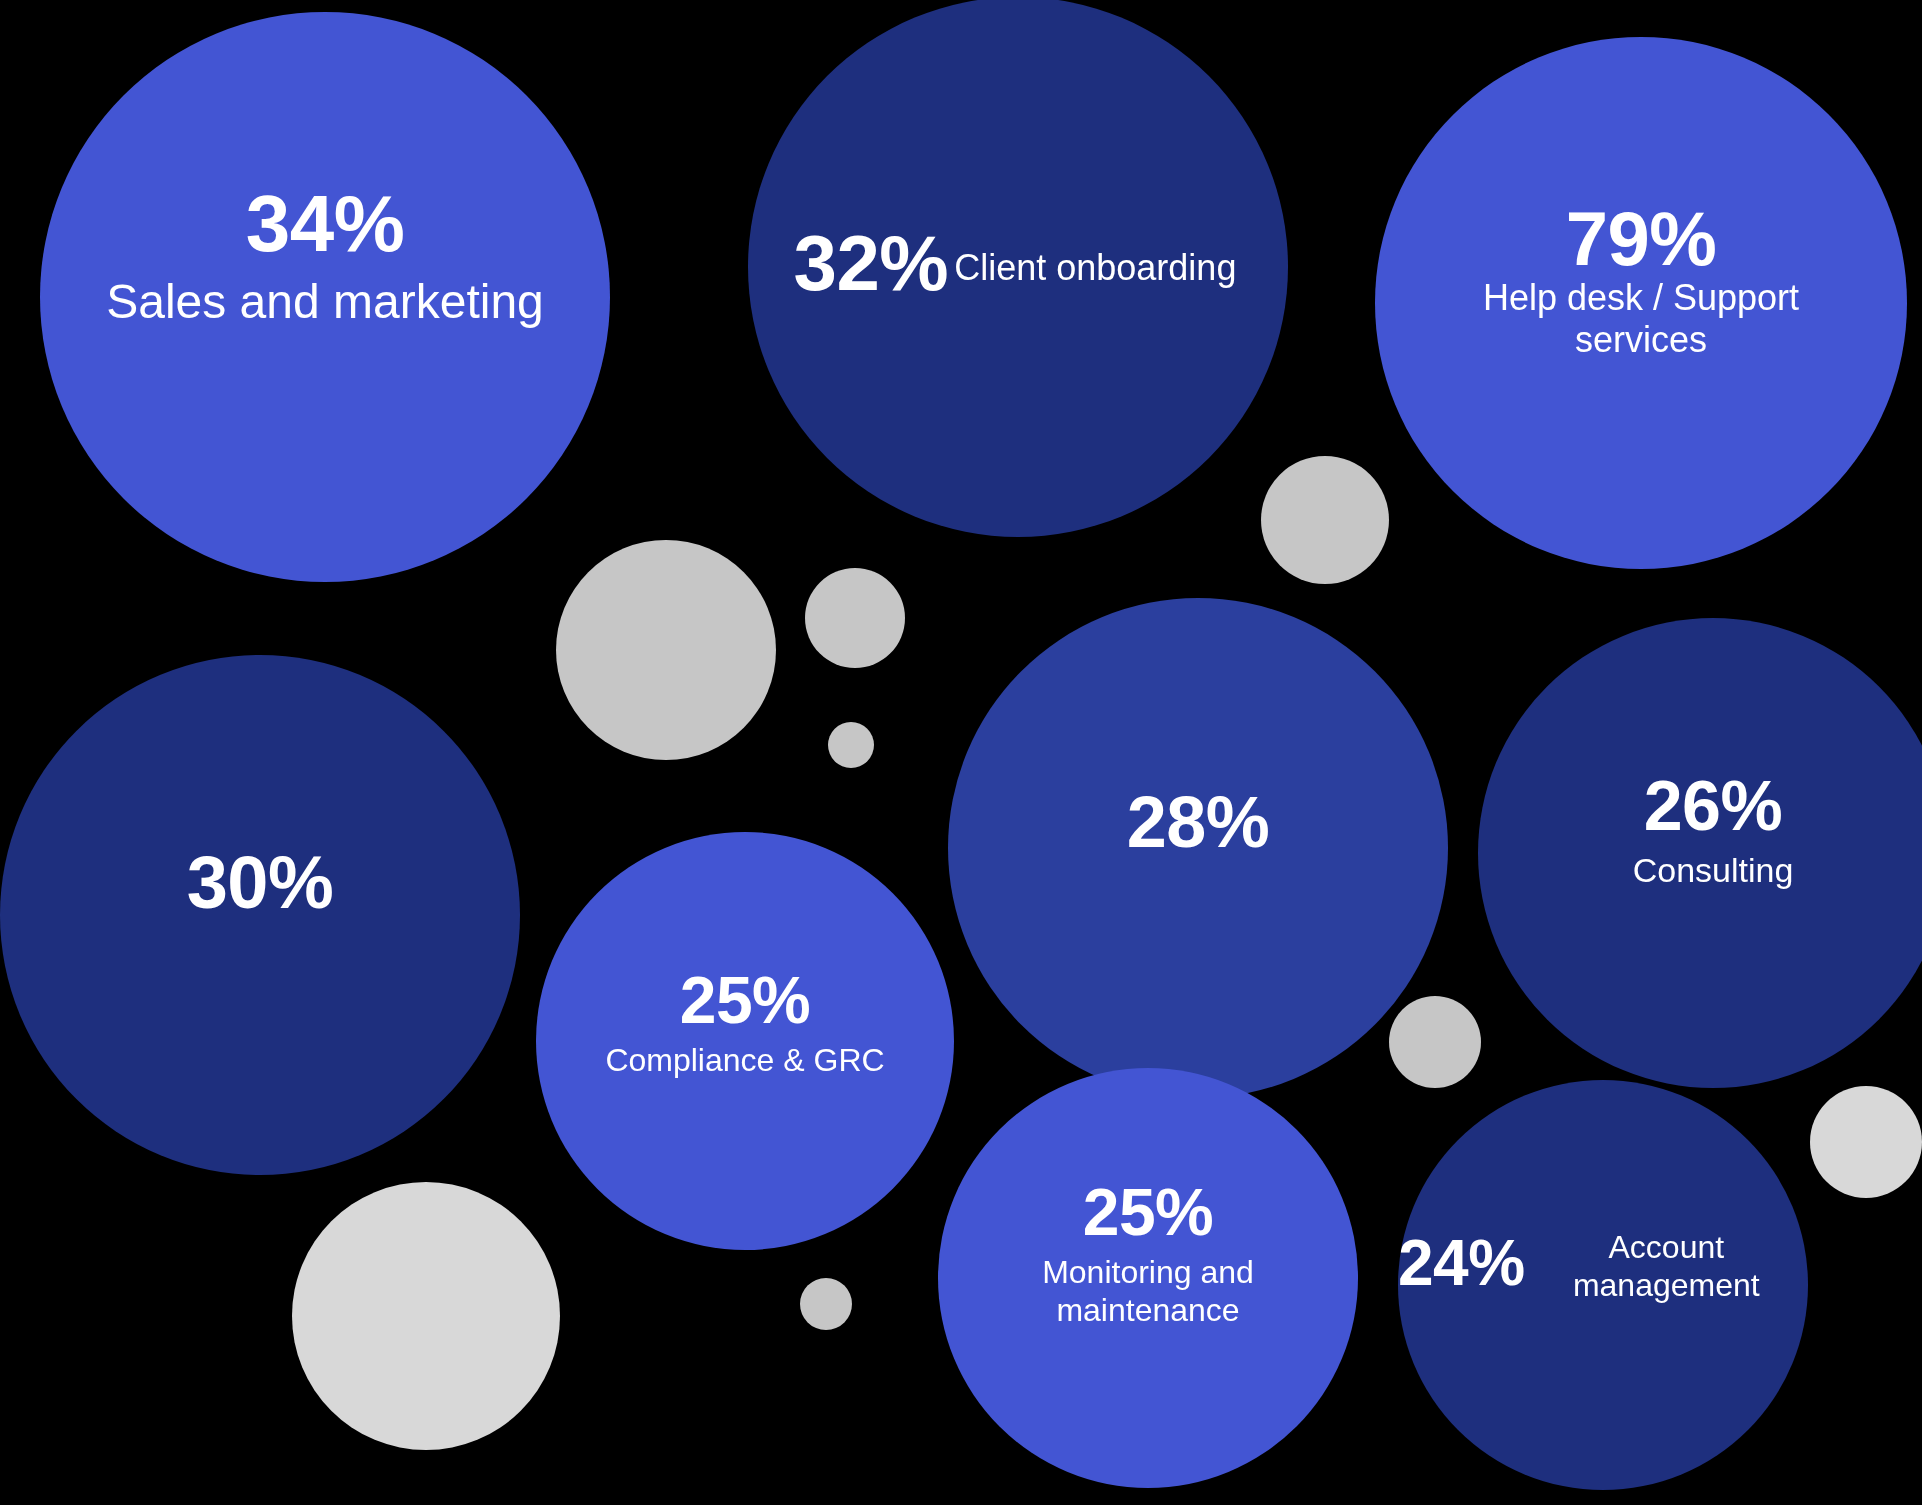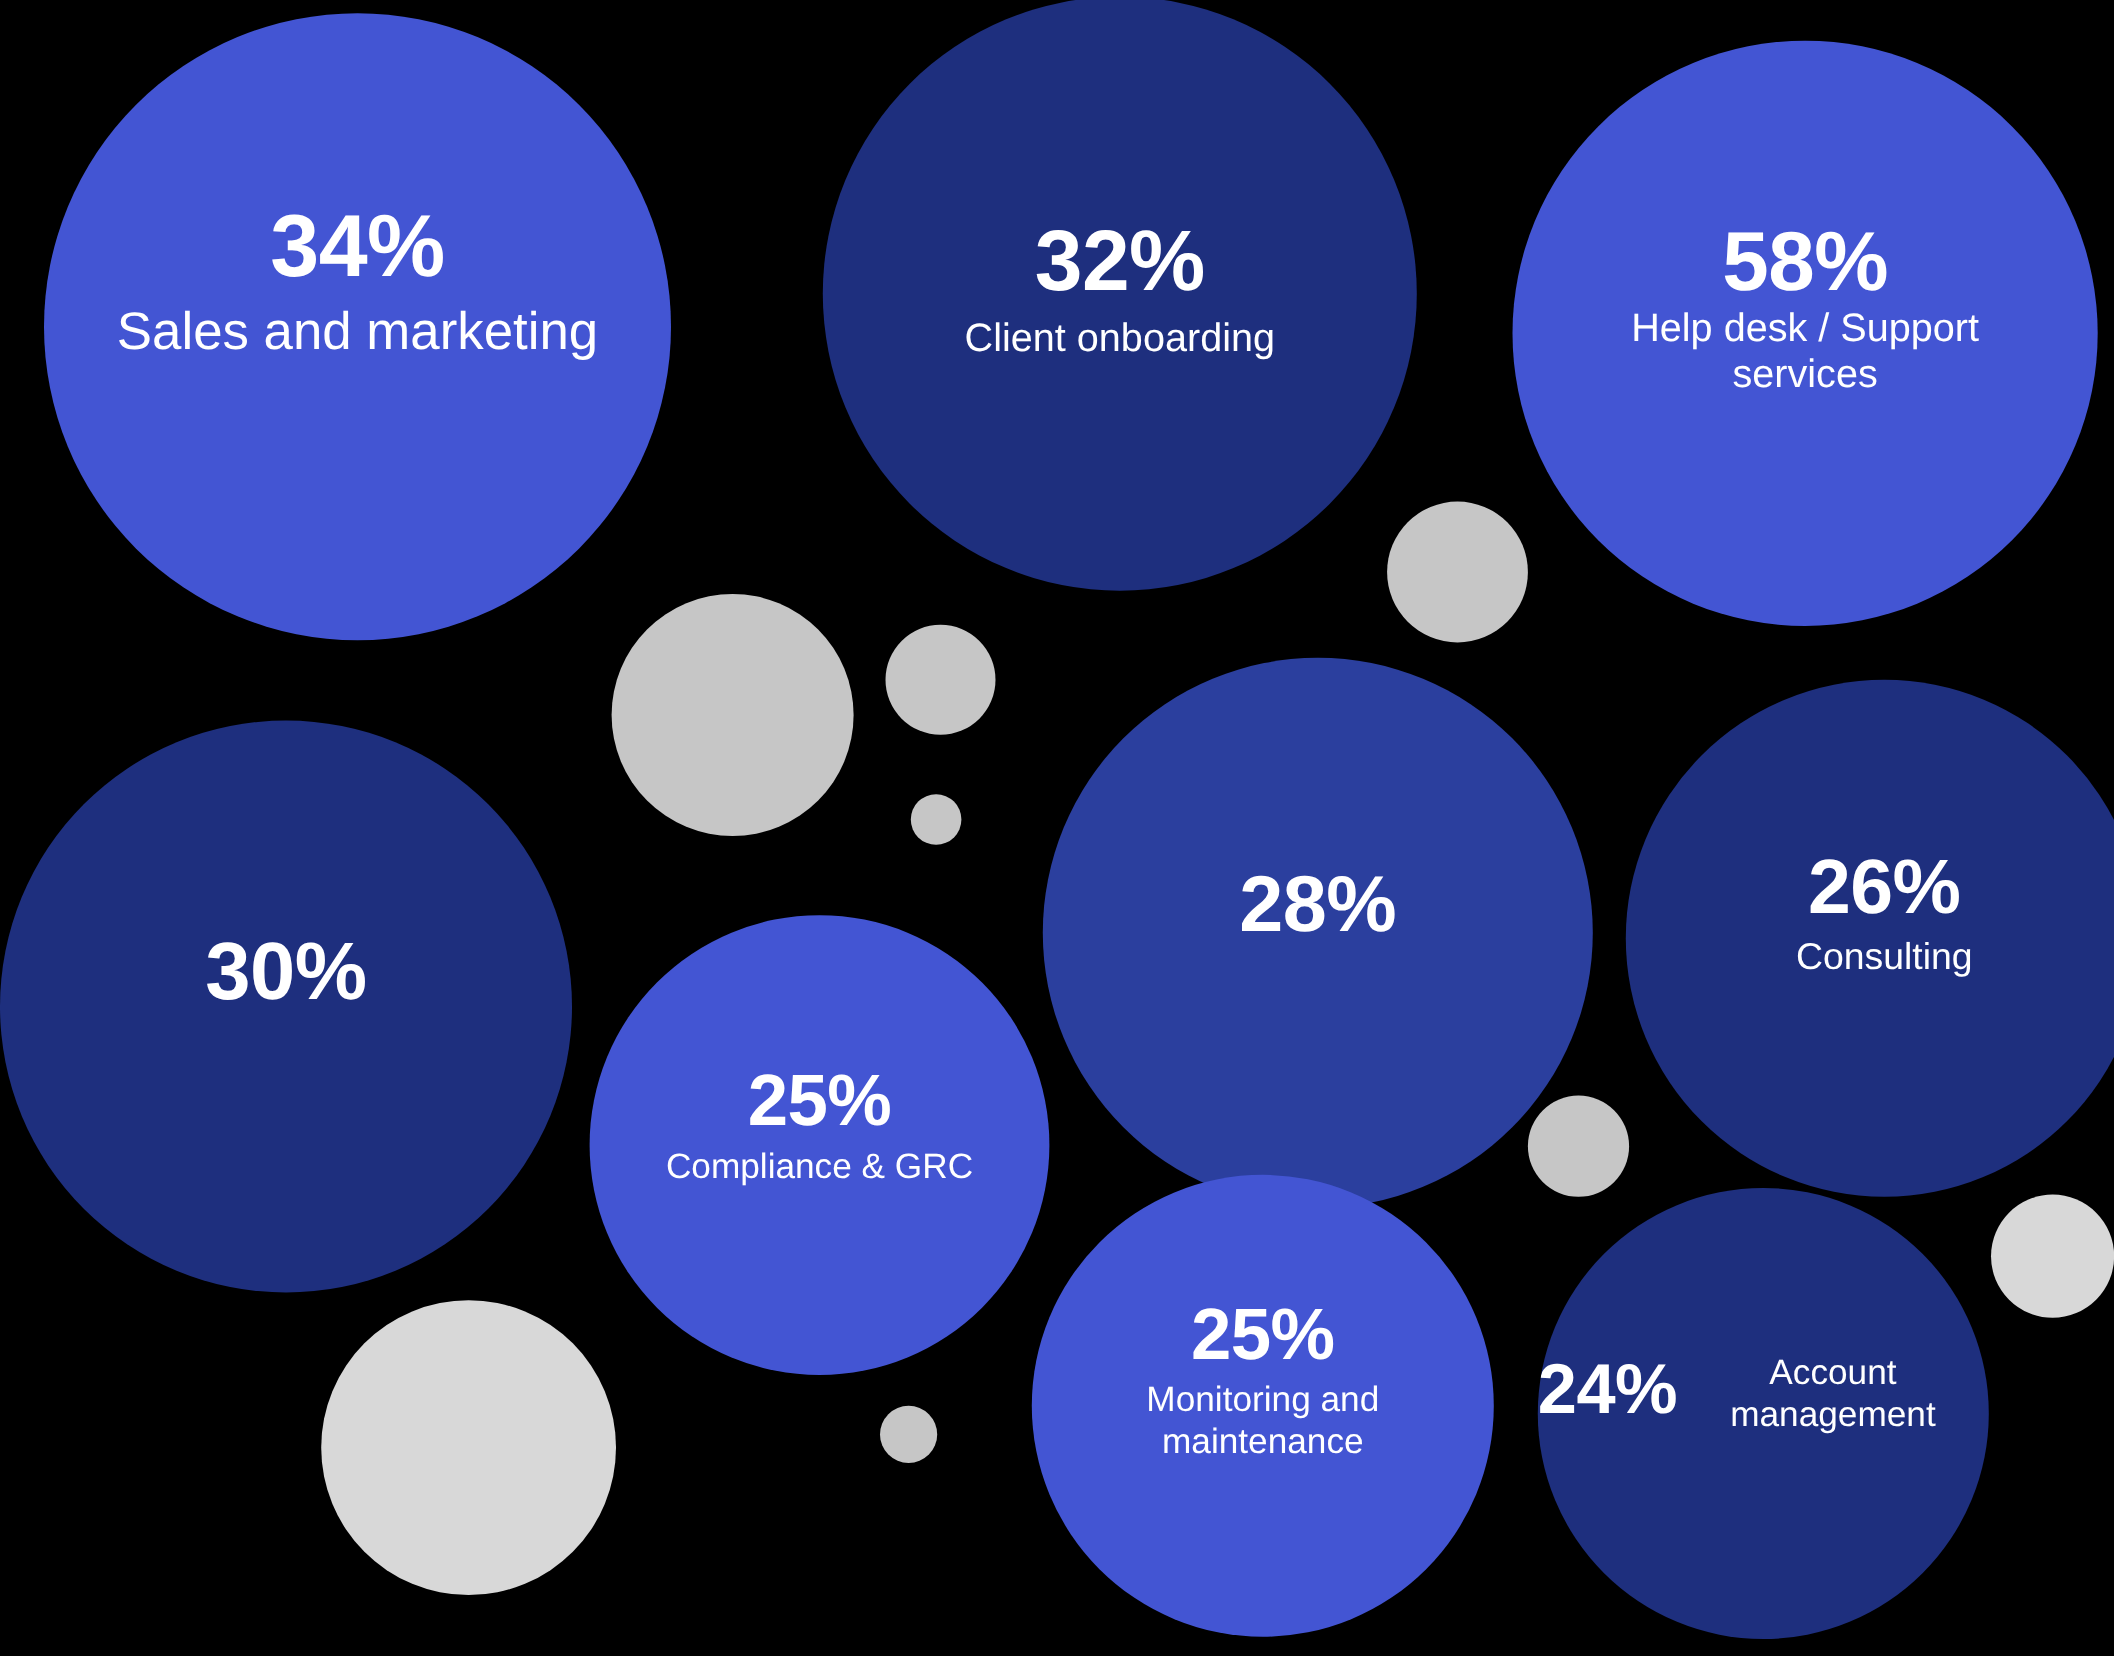--- a/index.html
+++ b/index.html
@@ -63,28 +63,28 @@
       <div class="deco" style="left: 800px; top: 1278px; width: 52px; height: 52px; background: rgb(198, 198, 198);"></div>
     </div>
   <div id="bubbles-layer">
       <div class="bubble" style="left: 40px; top: 12px; width: 570px; height: 570px; background: rgb(67, 85, 211);">
         <div style="display: flex; flex-direction: column; align-items: center; justify-content: center; transform: translateY(-40px);">
           <div class="pct" style="font-size: 80px;">34%</div>
           <div class="lbl" style="font-size: 48px; max-width: 460px; margin-top: 10px;">Sales and marketing</div>
         </div>
       </div>
       <div class="bubble" style="left: 748px; top: -3px; width: 540px; height: 540px; background: rgb(30, 47, 126);">
-        <div style="display: flex; flex-direction: column; align-items: center; justify-content: center; transform: translateY(-4px);">
+        <div style="display: flex; flex-direction: row; align-items: center; justify-content: center; transform: translateY(-4px);">
           <div class="pct" style="font-size: 78px;">32%</div>
           <div class="lbl" style="font-size: 36px; max-width: 440px; margin-top: 10px;">Client onboarding</div>
         </div>
       </div>
       <div class="bubble" style="left: 1375px; top: 37px; width: 532px; height: 532px; background: rgb(67, 85, 211);">
         <div style="display: flex; flex-direction: column; align-items: center; justify-content: center; transform: translateY(-22px);">
-          <div class="pct" style="font-size: 76px;">58%</div>
+          <div class="pct" style="font-size: 76px;">79%</div>
           <div class="lbl" style="font-size: 36px; max-width: 400px; ">Help desk / Support services</div>
         </div>
       </div>
       <div class="bubble" style="left: 0px; top: 655px; width: 520px; height: 520px; background: rgb(30, 47, 126);">
         <div style="display: flex; flex-direction: column; align-items: center; justify-content: center; transform: translateY(-32px);">
           <div class="pct" style="font-size: 74px;">30%</div>
         </div>
       </div>
       <div class="bubble" style="left: 948px; top: 598px; width: 500px; height: 500px; background: rgb(43, 63, 158);">
         <div style="display: flex; flex-direction: row; align-items: center; justify-content: center; transform: translateY(-26px);">

